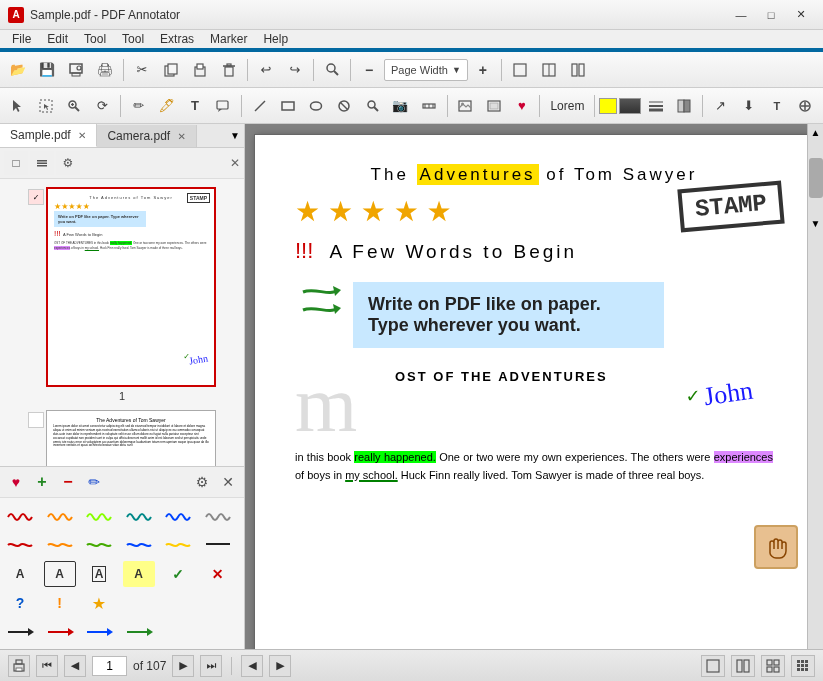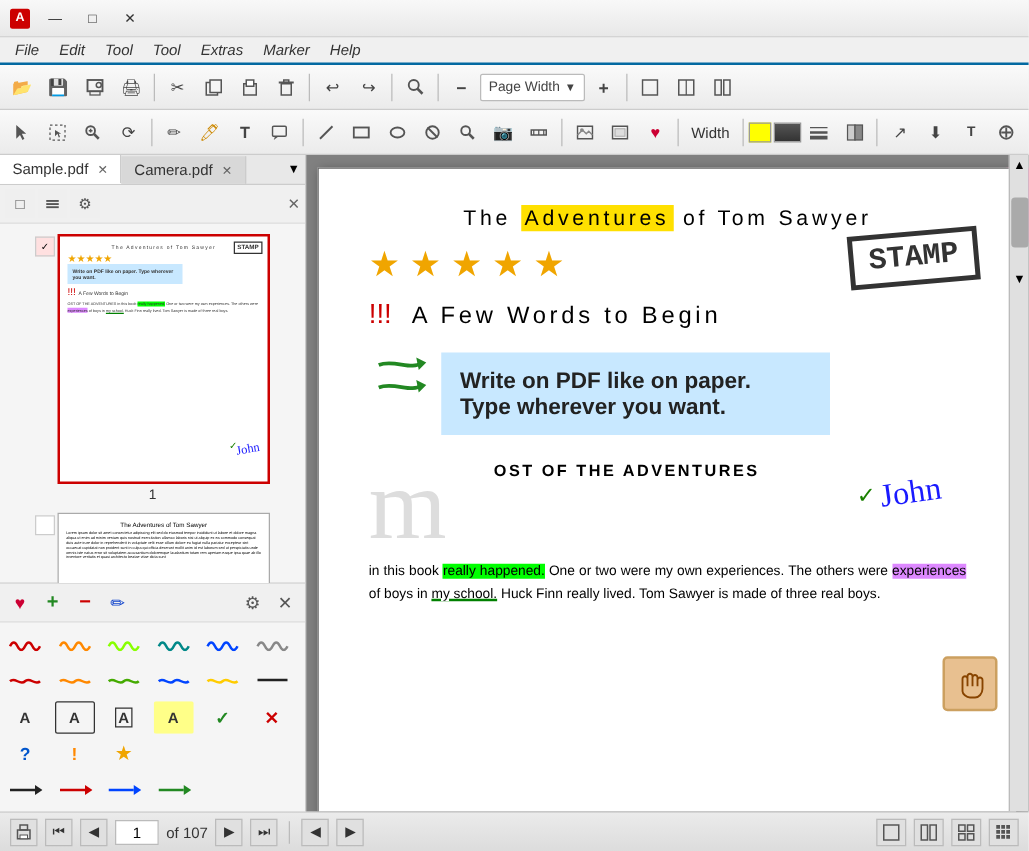--- a/index.html
+++ b/index.html
@@ -20,22 +20,21 @@
     #title-bar .win-controls { display: flex; gap: 2px; }
     #title-bar .win-btn { width: 28px; height: 20px; display: flex; align-items: center; justify-content: center; font-size: 11px; cursor: pointer; background: transparent; border: none; color: #333; }
 
     
     #menu-bar {
       background: #f0f0f0;
       height: 22px;
       display: flex;
       align-items: center;
       padding: 0 4px;
-      border-bottom: 2px solid #0369a1;
-      font-style: italic;
+      border-bottom: 4px solid #0369a1;
     }
     .menu-item { padding: 2px 8px; font-size: 12px; color: #333; cursor: pointer; }
 
     
     #toolbar-1 {
       background: linear-gradient(to bottom, #fafafa, #ebebeb);
       height: 36px;
       display: flex;
       align-items: center;
       padding: 0 4px;
@@ -343,20 +342,21 @@
       border-radius: 2px; font-size: 11px; color: #444;
       padding: 0 6px;
       white-space: nowrap;
     }
   </style>
 </head>
 <body>
 
 <div id="title-bar">
   <div class="app-icon">A</div>
+  <span class="title-text">Sample.pdf - PDF Annotator</span>
   <div class="win-controls">
     <button class="win-btn">—</button>
     <button class="win-btn">□</button>
     <button class="win-btn close">✕</button>
   </div>
 </div>
 
 <div id="menu-bar">
   <span class="menu-item">File</span>
   <span class="menu-item">Edit</span>
@@ -513,21 +513,21 @@
       </svg>
   </button>
   <button class="tb-btn">
     <svg width="14" height="14" viewBox="0 0 14 14">
         <rect x="1" y="2" width="12" height="10" fill="none" stroke="#555" stroke-width="1.2"></rect>
         <rect x="3" y="4" width="8" height="6" fill="#ddd" stroke="#aaa" stroke-width="0.8"></rect>
       </svg>
   </button>
   <button class="tb-btn" style="color:#cc0033;">♥</button>
   <div class="tb-separator"></div>
-  <span class="anno-type-label">Width</span>
+  <span class="anno-type-label">Lorem</span>
   <div class="tb-separator"></div>
 
   <div style="display:flex;align-items:center;gap:2px;">
     <div class="color-swatch" style="background:#ffff00;"></div>
     <div style="width:22px;height:16px;border:1px solid #999;background:linear-gradient(to bottom,#555,#333);cursor:pointer;"></div>
   </div>
   <button class="tb-btn" style="font-size:10px;">
     <svg width="16" height="12" viewBox="0 0 16 12">
         <line x1="1" y1="2" x2="15" y2="2" stroke="#555" stroke-width="1"></line>
         <line x1="1" y1="6" x2="15" y2="6" stroke="#555" stroke-width="2"></line>

